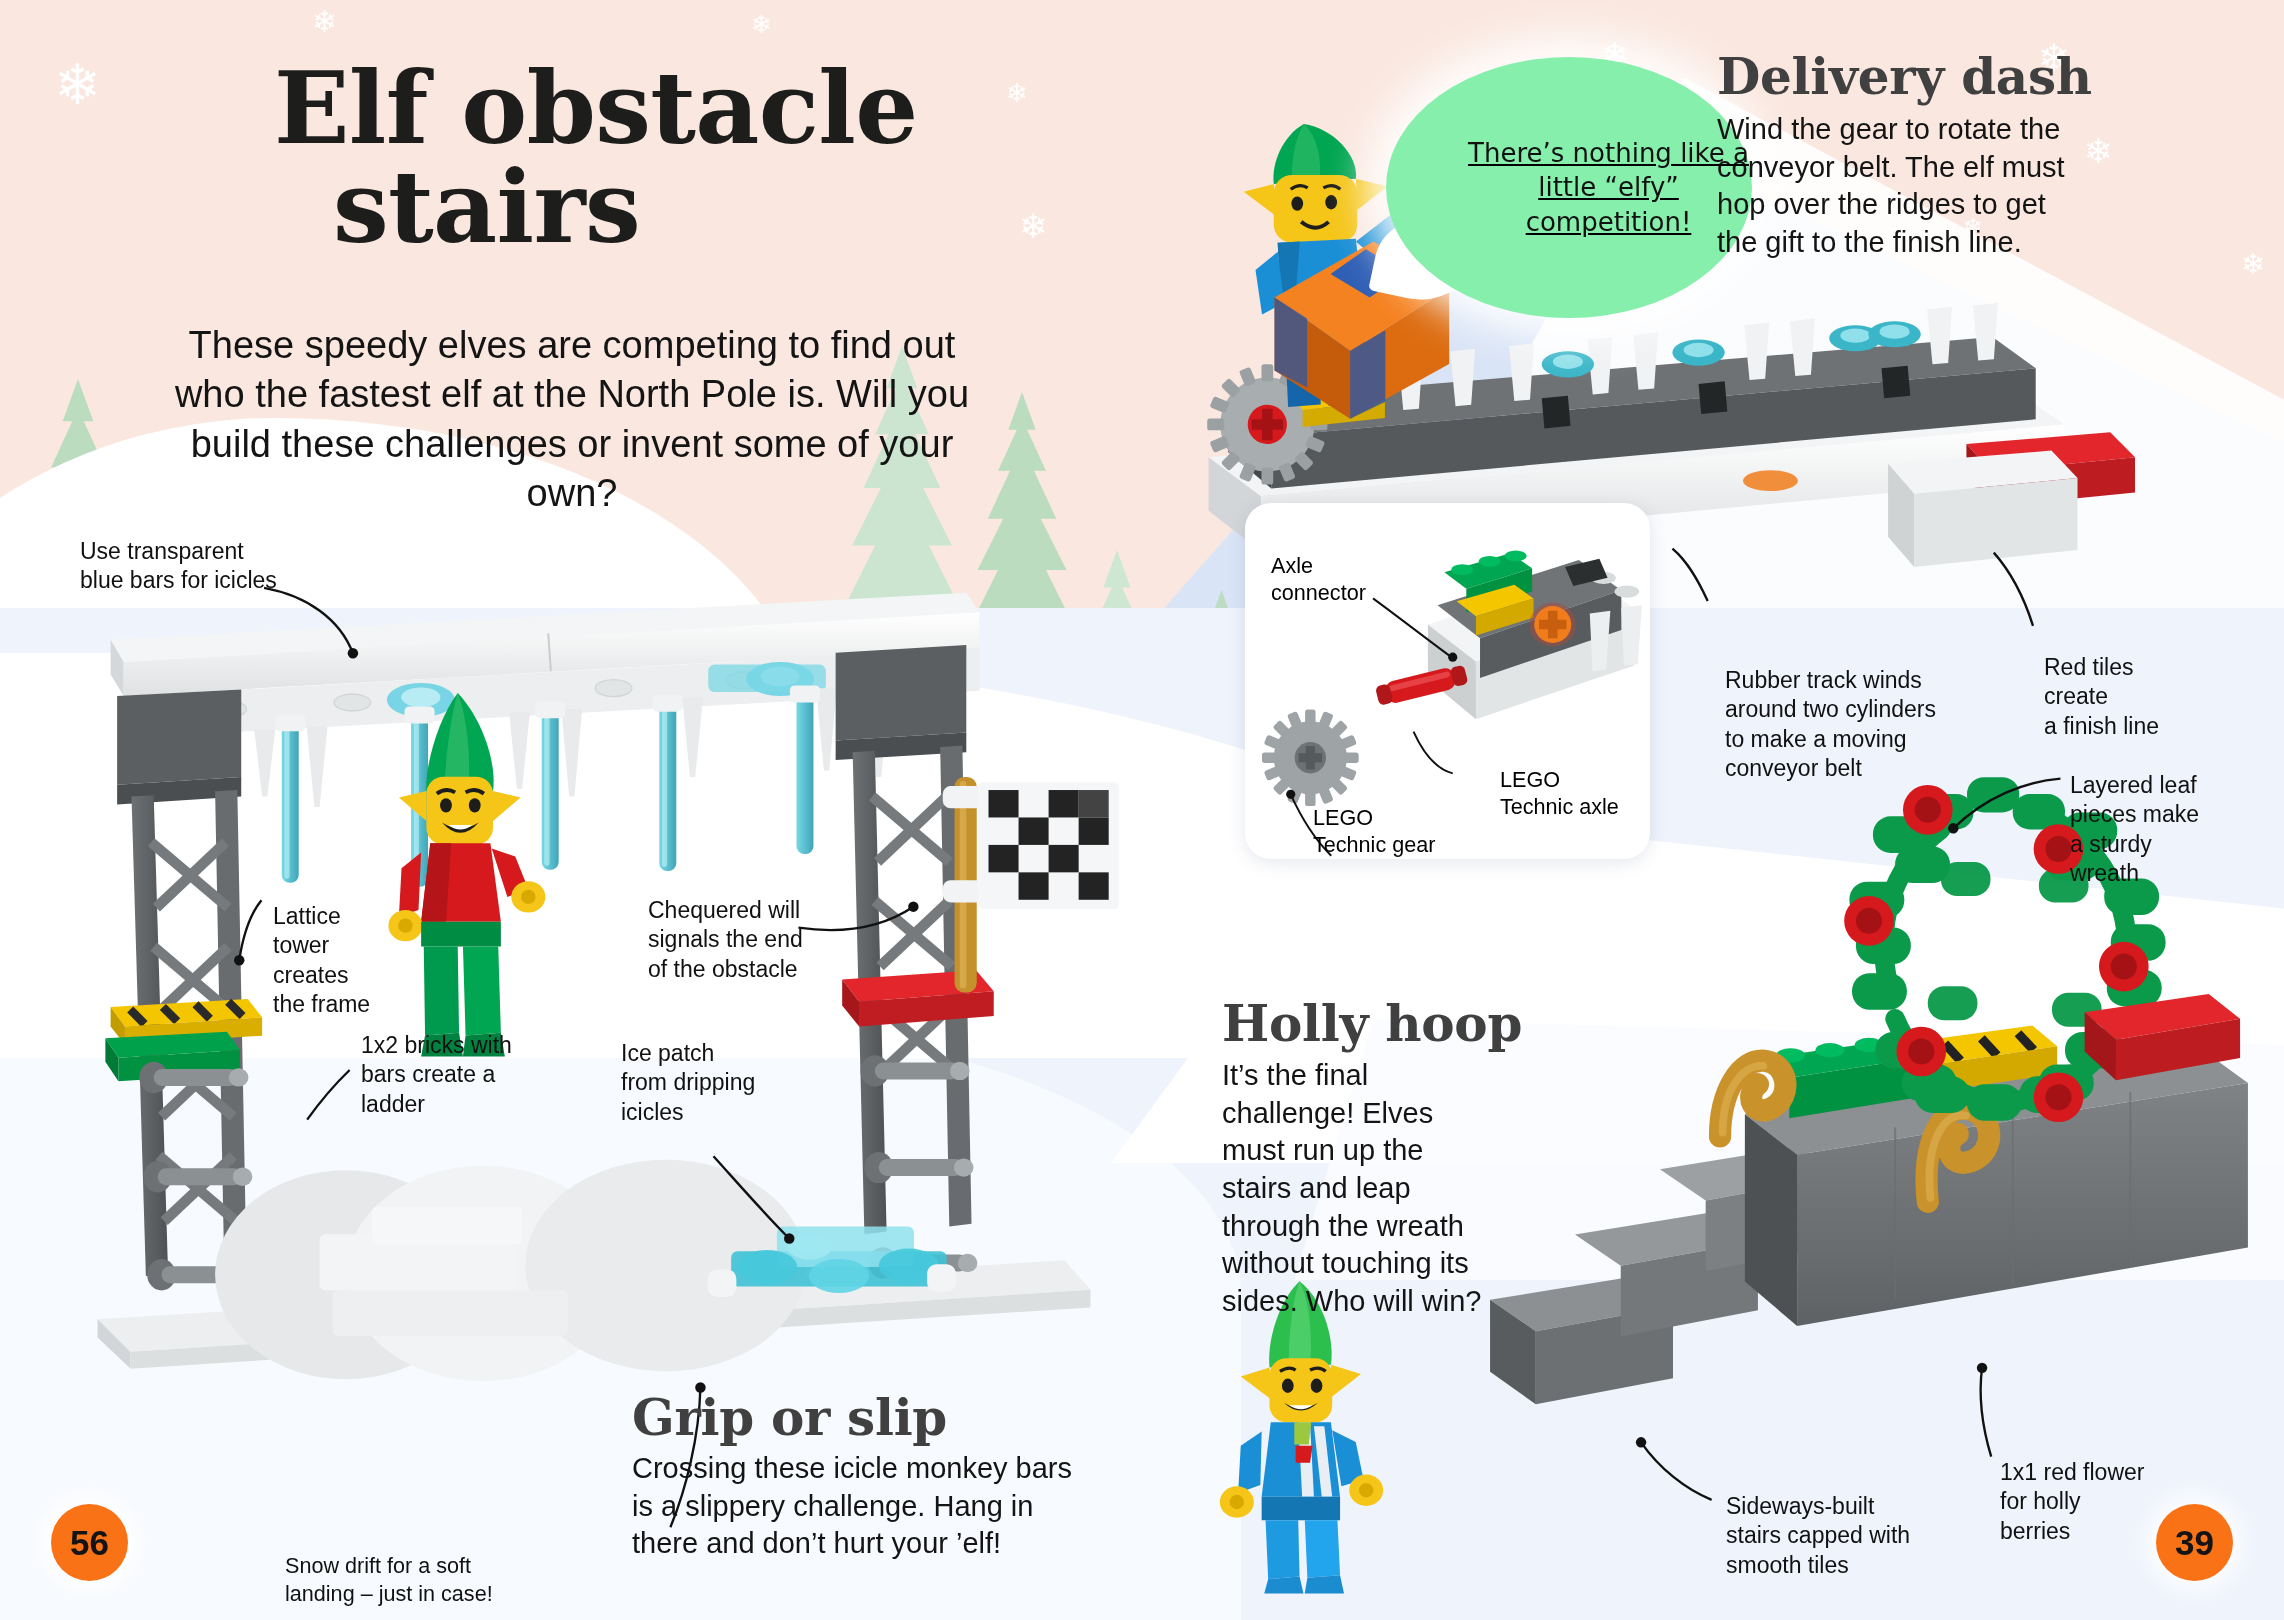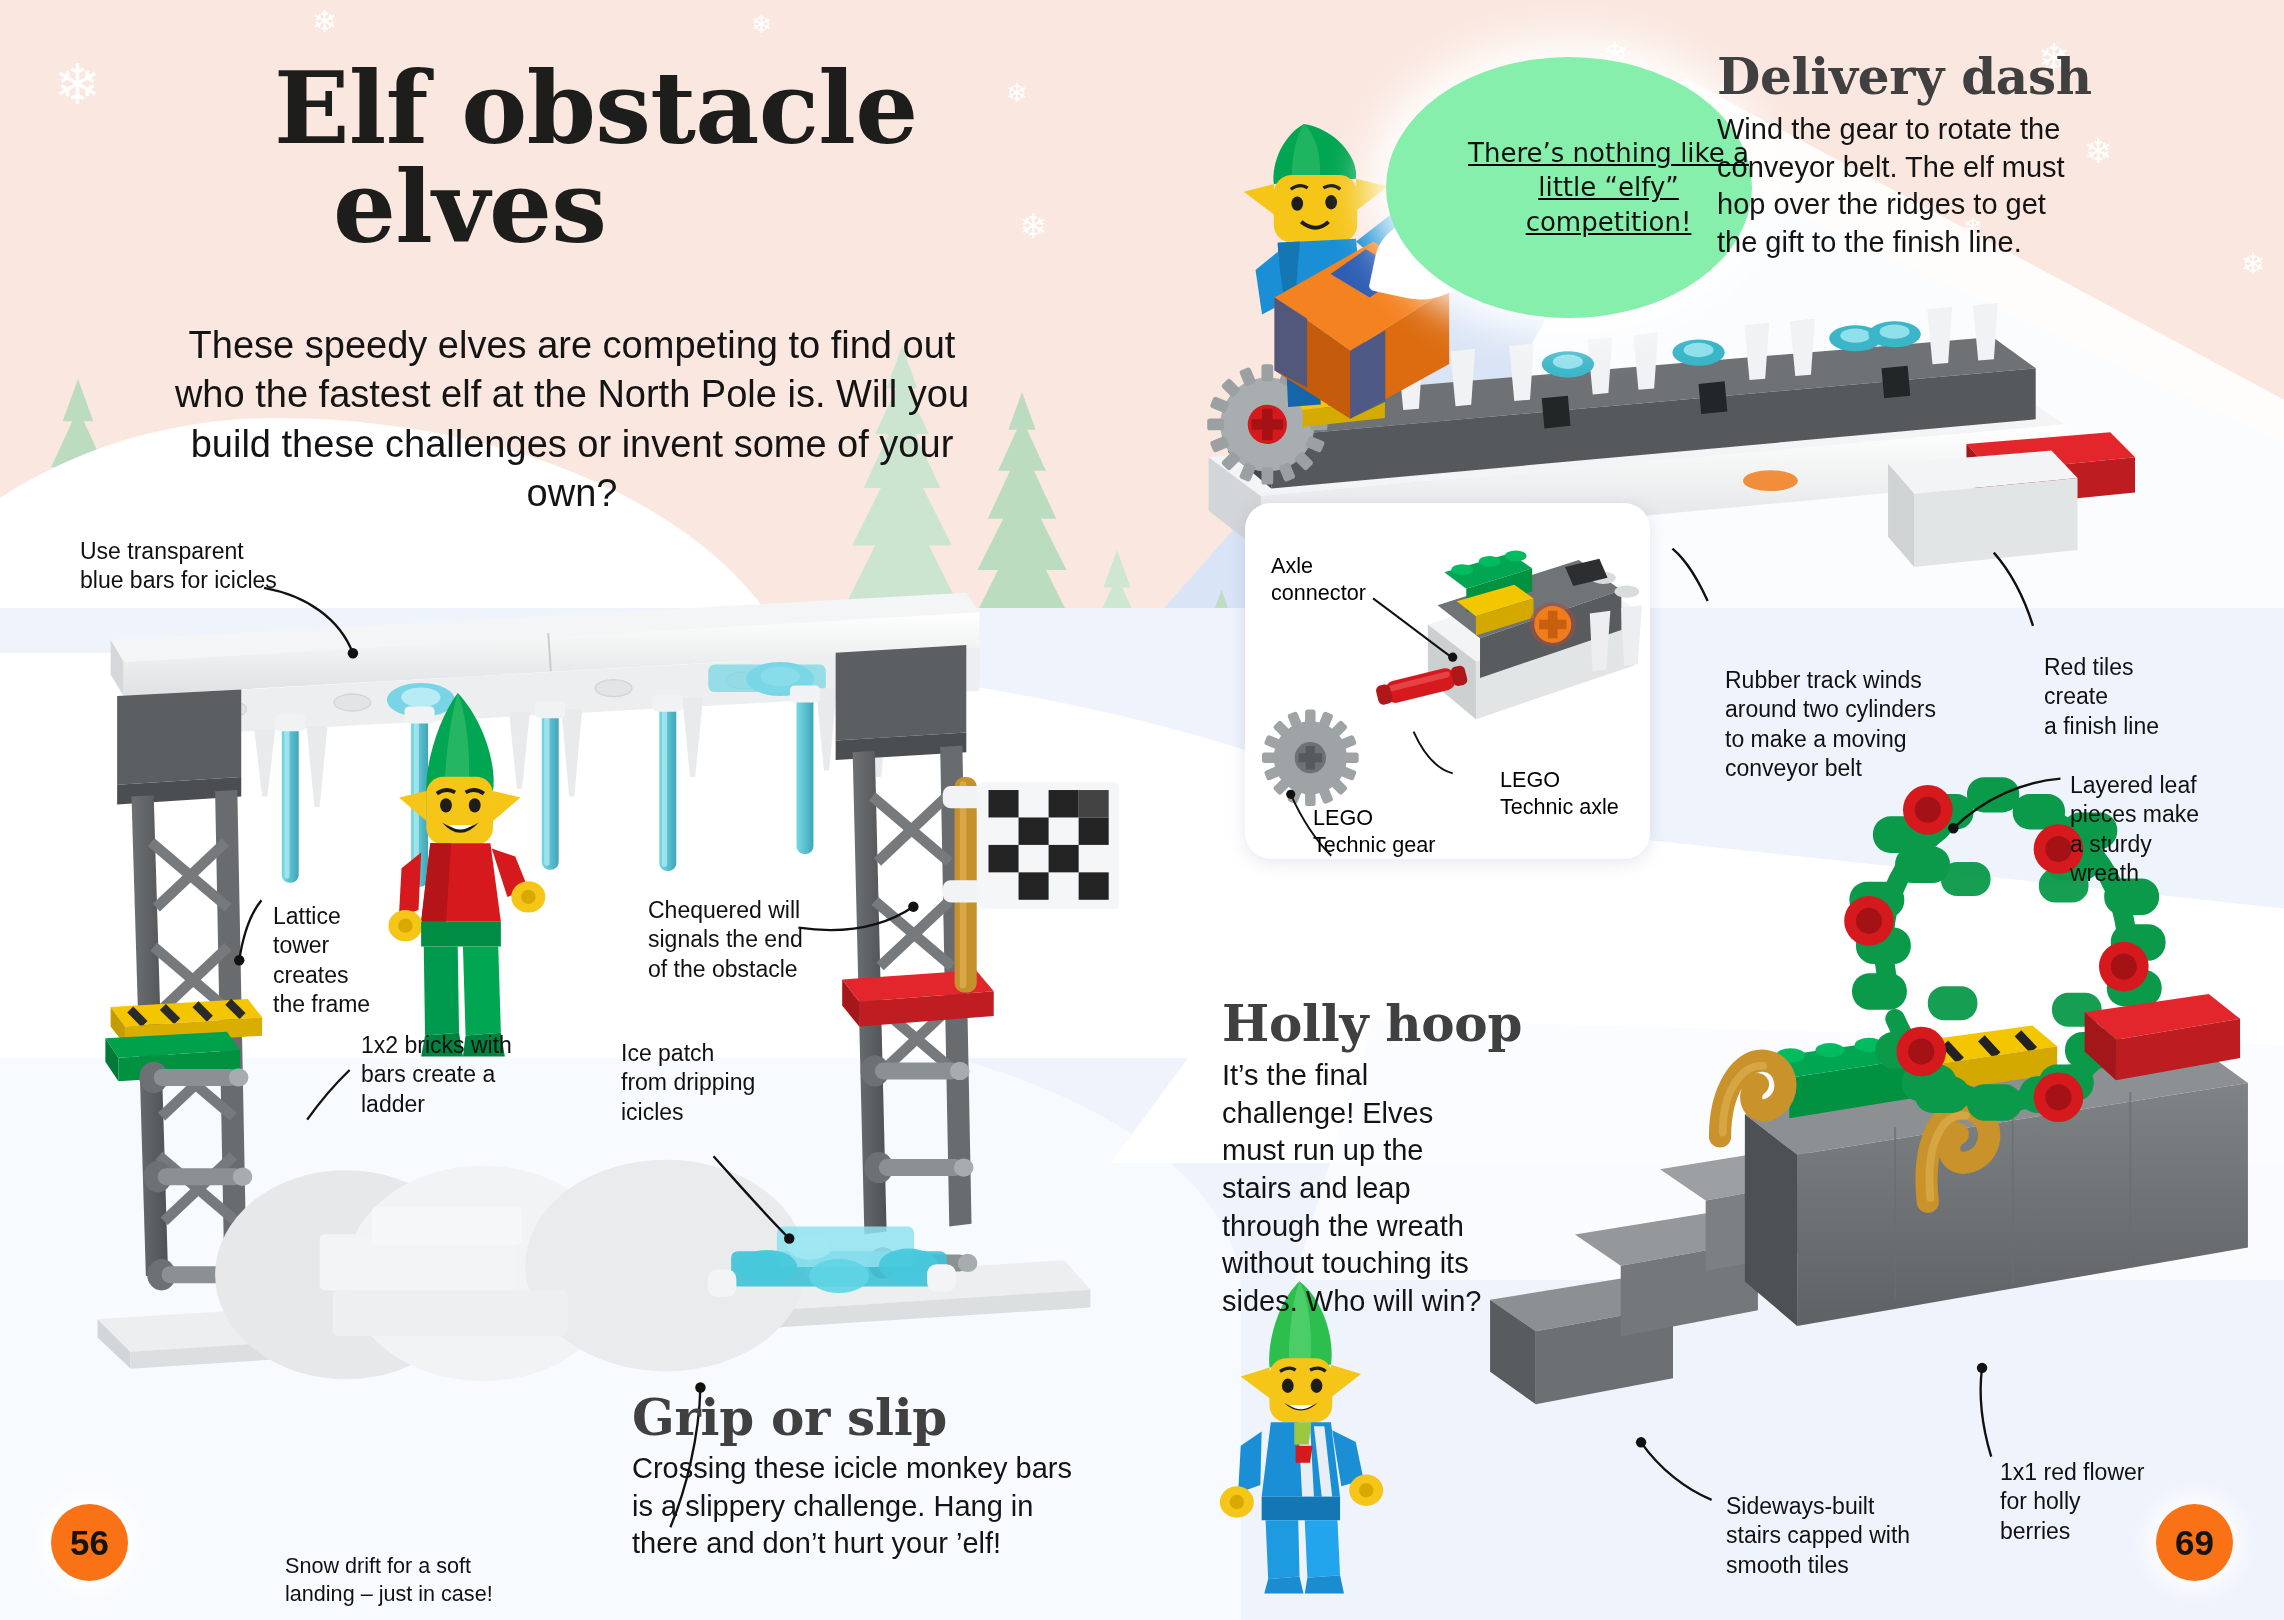--- a/index.html
+++ b/index.html
@@ -912,21 +912,21 @@
       <circle cx="2990" cy="1268" r="8"></circle>
       <circle cx="1398" cy="1388" r="8"></circle>
       <circle cx="2512" cy="2208" r="8"></circle>
       <circle cx="3034" cy="2094" r="8"></circle>
       <circle cx="366" cy="1470" r="8"></circle>
     </g>
   </svg>
 
   <div class="title" style="left:274px;top:59px;">
     <span class="l1">Elf obstacle</span>
-    <span class="l2">elves</span>
+    <span class="l2">stairs</span>
   </div>
 
   <div class="intro">These speedy elves are competing to find out who the fastest elf at the North Pole is. Will you build these challenges or invent some of your own?</div>
 
   <div class="bubble-tail"></div>
   <div class="bubble">
     <div class="bubble-text">There’s nothing like a little “elfy” competition!</div>
   </div>
 
   <div class="sec-head" style="left:1717px;top:51px;">Delivery dash</div>
@@ -967,16 +967,16 @@
 a sturdy
 wreath</div>
   <div class="callout" style="left:1726px;top:1492px;white-space:pre-line;">Sideways-built
 stairs capped with
 smooth tiles</div>
   <div class="callout" style="left:2000px;top:1458px;white-space:pre-line;">1x1 red flower
 for holly
 berries</div>
 
   <div class="pagenum" style="left:51px;top:1504px;">56</div>
-  <div class="pagenum" style="left:2156px;top:1504px;">69</div>
+  <div class="pagenum" style="left:2156px;top:1504px;">39</div>
 
 </div>
 
 
 </body></html>

